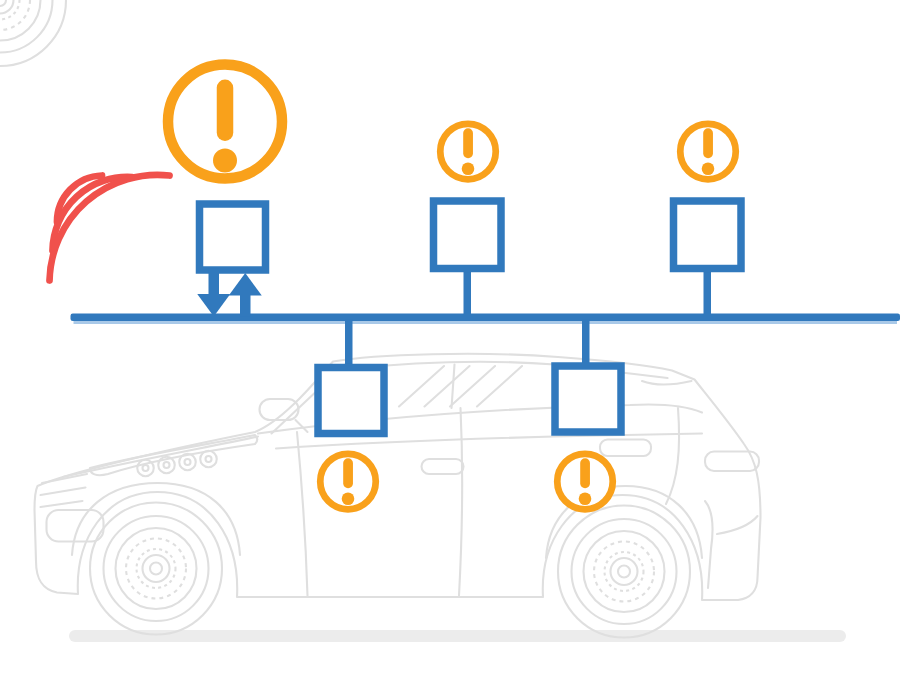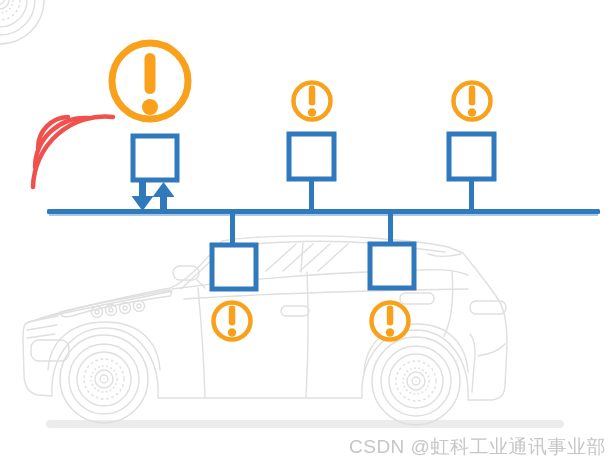--- a/index.html
+++ b/index.html
@@ -181,14 +181,13 @@
     </g>
 
     <g>
       <circle class="warn-ring" stroke-width="4.5" cx="390" cy="321" r="18.5"></circle>
       <rect class="warn-glyph" x="386.8" y="305.5" width="6.5" height="20" rx="3.2"></rect>
       <circle class="warn-glyph" cx="390" cy="332.5" r="4.2"></circle>
     </g>
 
   </svg>
 
-  <div class="watermark">CSDN @虹科工业通讯事业部</div>
 </div>
 
 </body></html>

